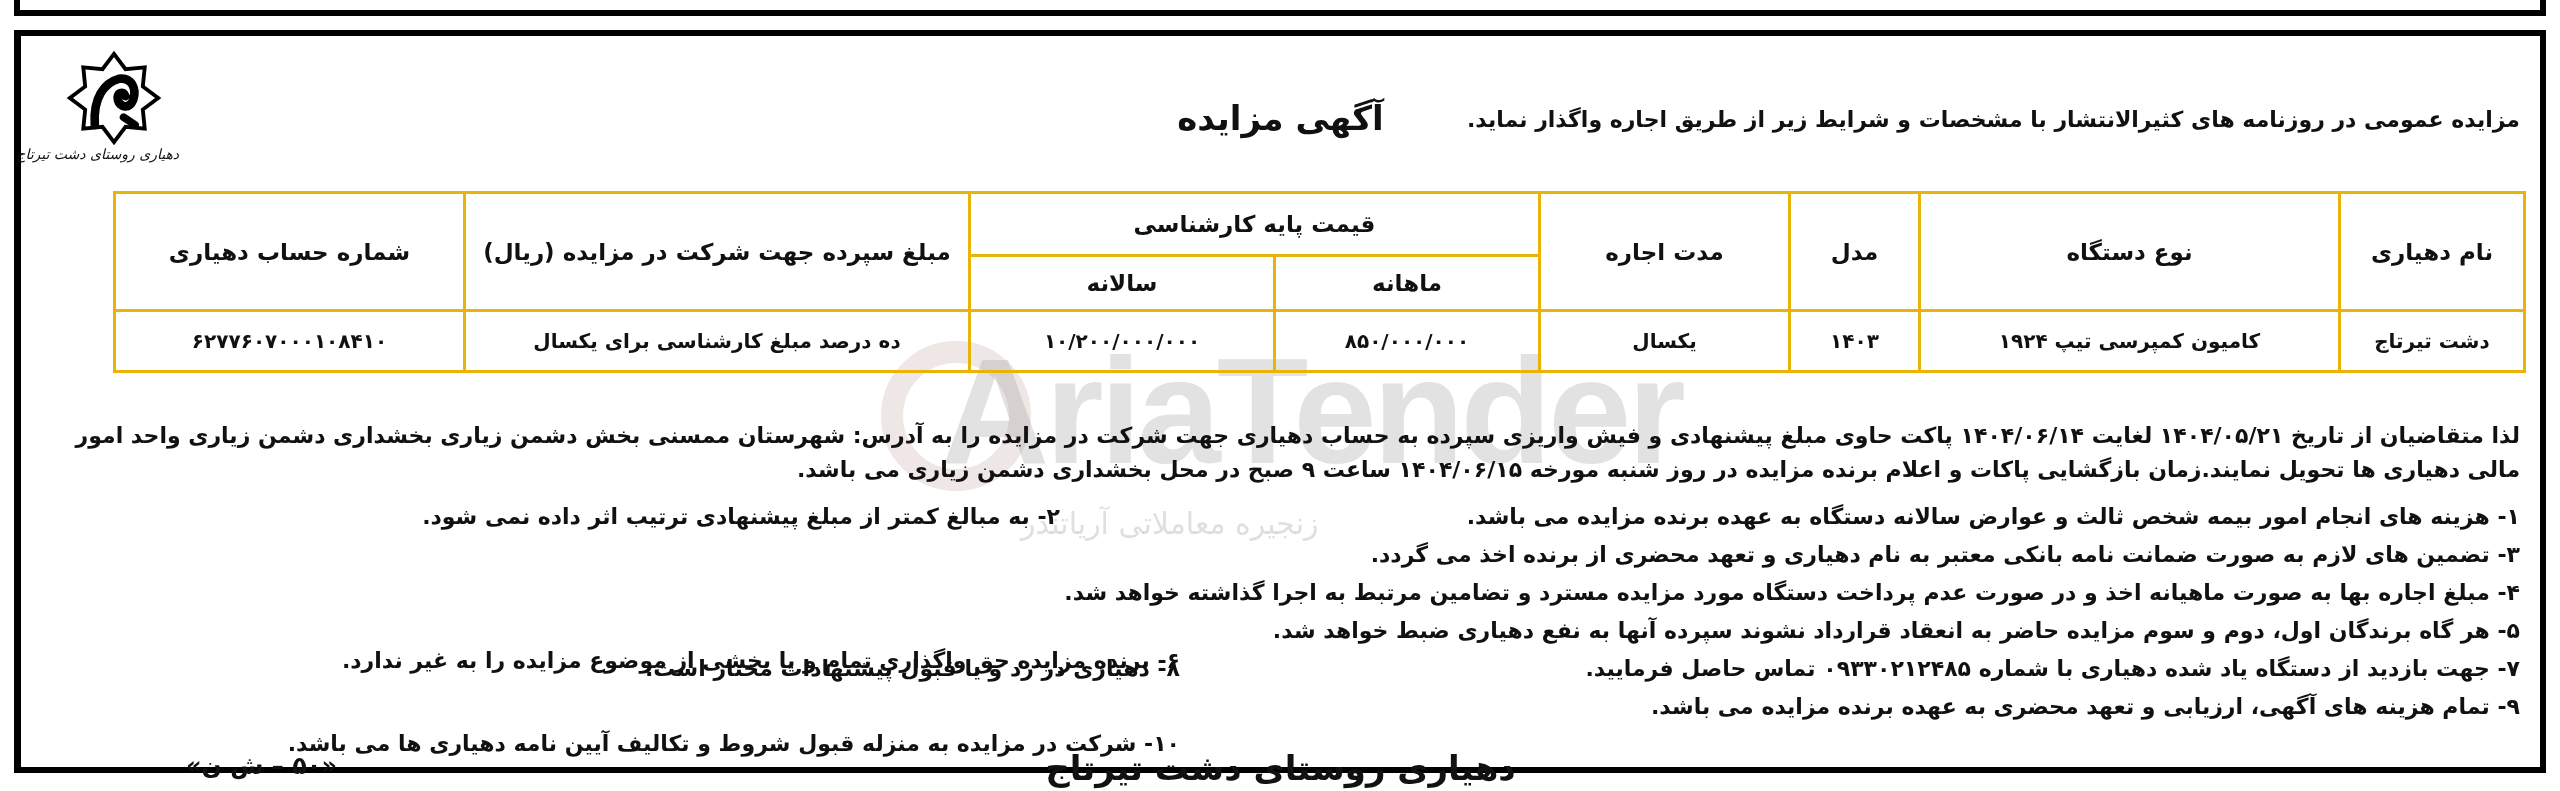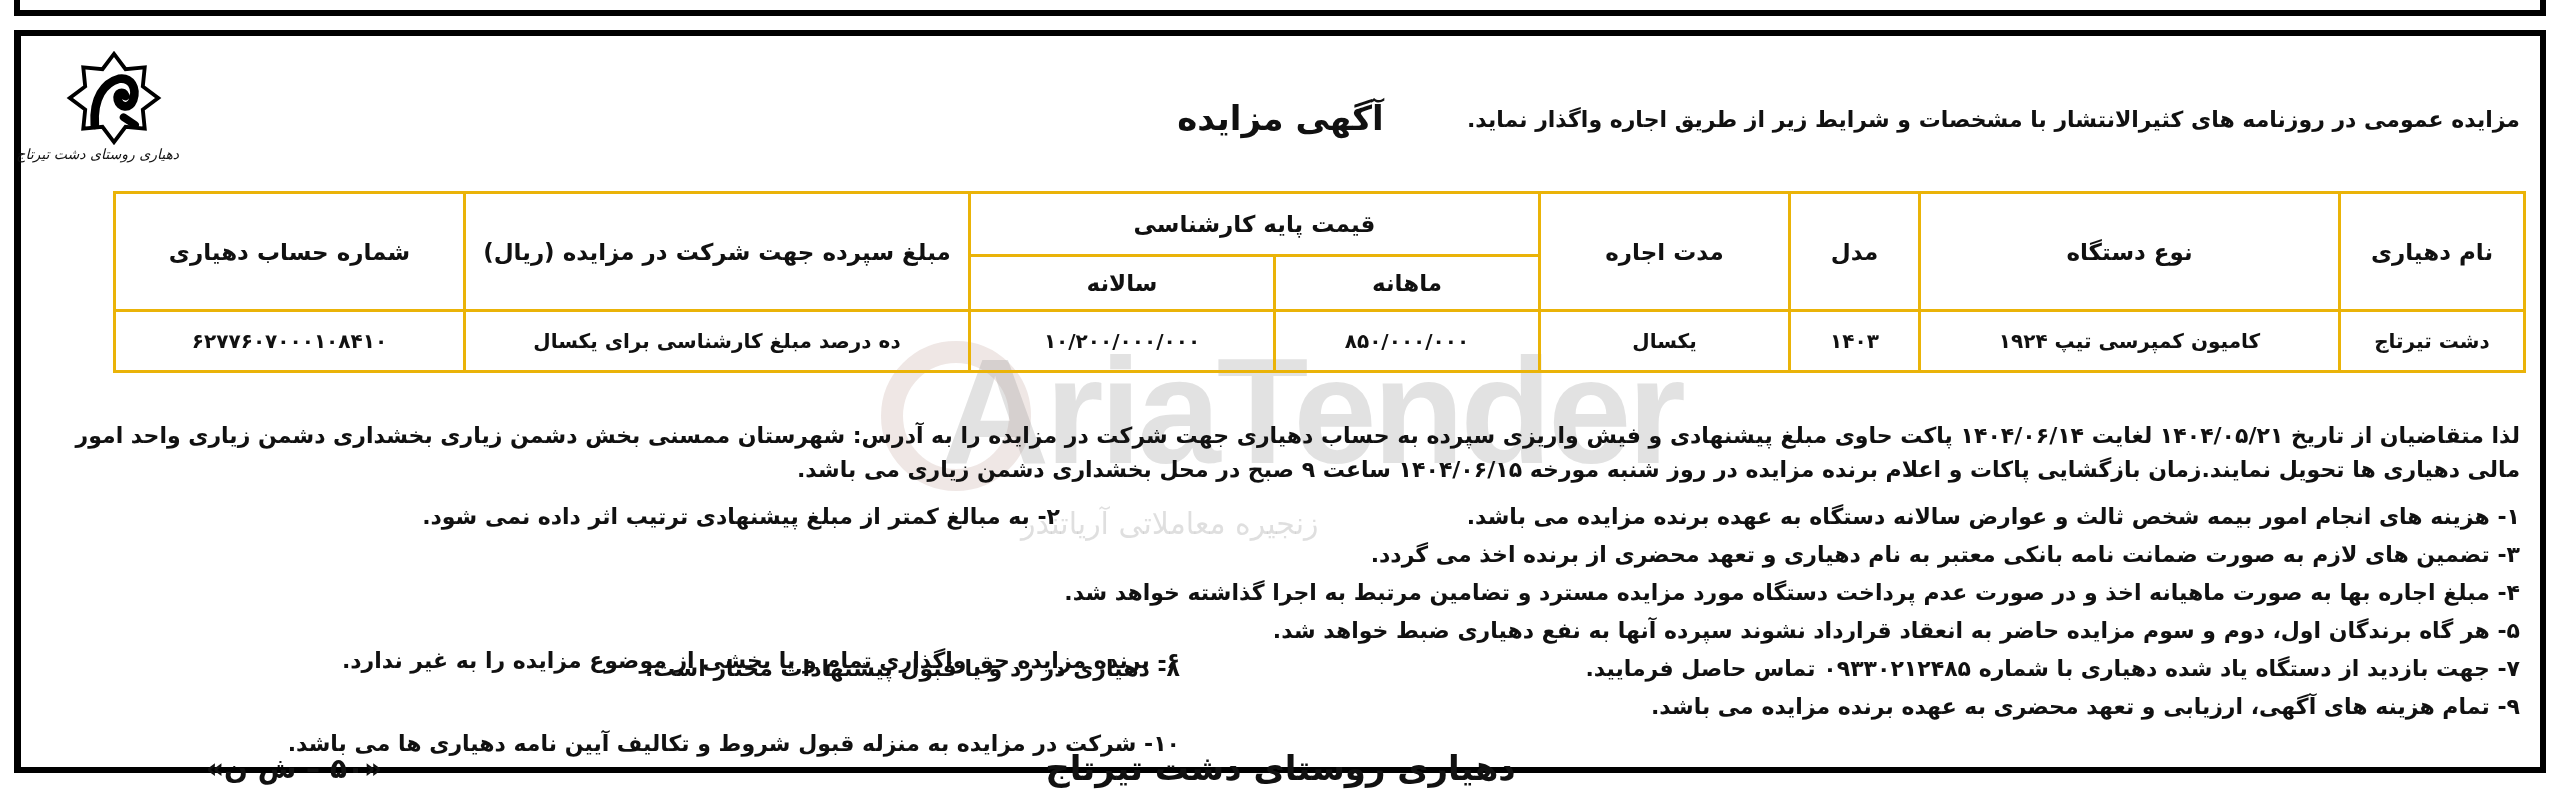--- a/index.html
+++ b/index.html
@@ -21,21 +21,21 @@
   table.spec td { border:3px solid #eab308; text-align:center; padding:0 6px; }
   tr.h1 td { height:60px; }
   tr.h2 td { height:52px; }
   tr.r1 td { height:58px; font-size:20px; }
   .para { position:absolute; right:20px; left:20px; top:383px; font-size:22px;
           font-weight:bold; line-height:34px; }
   .items { position:absolute; right:20px; left:20px; top:466px; font-size:22px; font-weight:bold; }
   .item { position:absolute; white-space:nowrap; line-height:30px; }
   .footer-org { position:absolute; left:0; right:0; top:712px; text-align:center;
                 font-size:34px; font-weight:bold; }
-  .footer-code { position:absolute; left:165px; top:716px; font-size:28px; font-weight:bold;margin-left:20px; }
+  .footer-code { position:absolute; left:165px; top:716px; font-size:24px; font-weight:bold; }
   .watermark { position:absolute; left:920px; top:300px; font-size:150px; font-weight:bold;
                color:rgba(150,150,150,0.28); font-family:"Liberation Sans", sans-serif;
                direction:ltr; letter-spacing:-4px; pointer-events:none; line-height:1; }
   .watermark-sub { position:absolute; left:1000px; top:470px; font-size:30px;
                    color:rgba(150,150,150,0.3); letter-spacing:10px; pointer-events:none; }
   .wm-icon { position:absolute; left:860px; top:305px; width:150px; height:150px;
              border:22px solid rgba(190,160,150,0.25); border-radius:50%; box-sizing:border-box; }
 </style>
 </head>
 <body>

